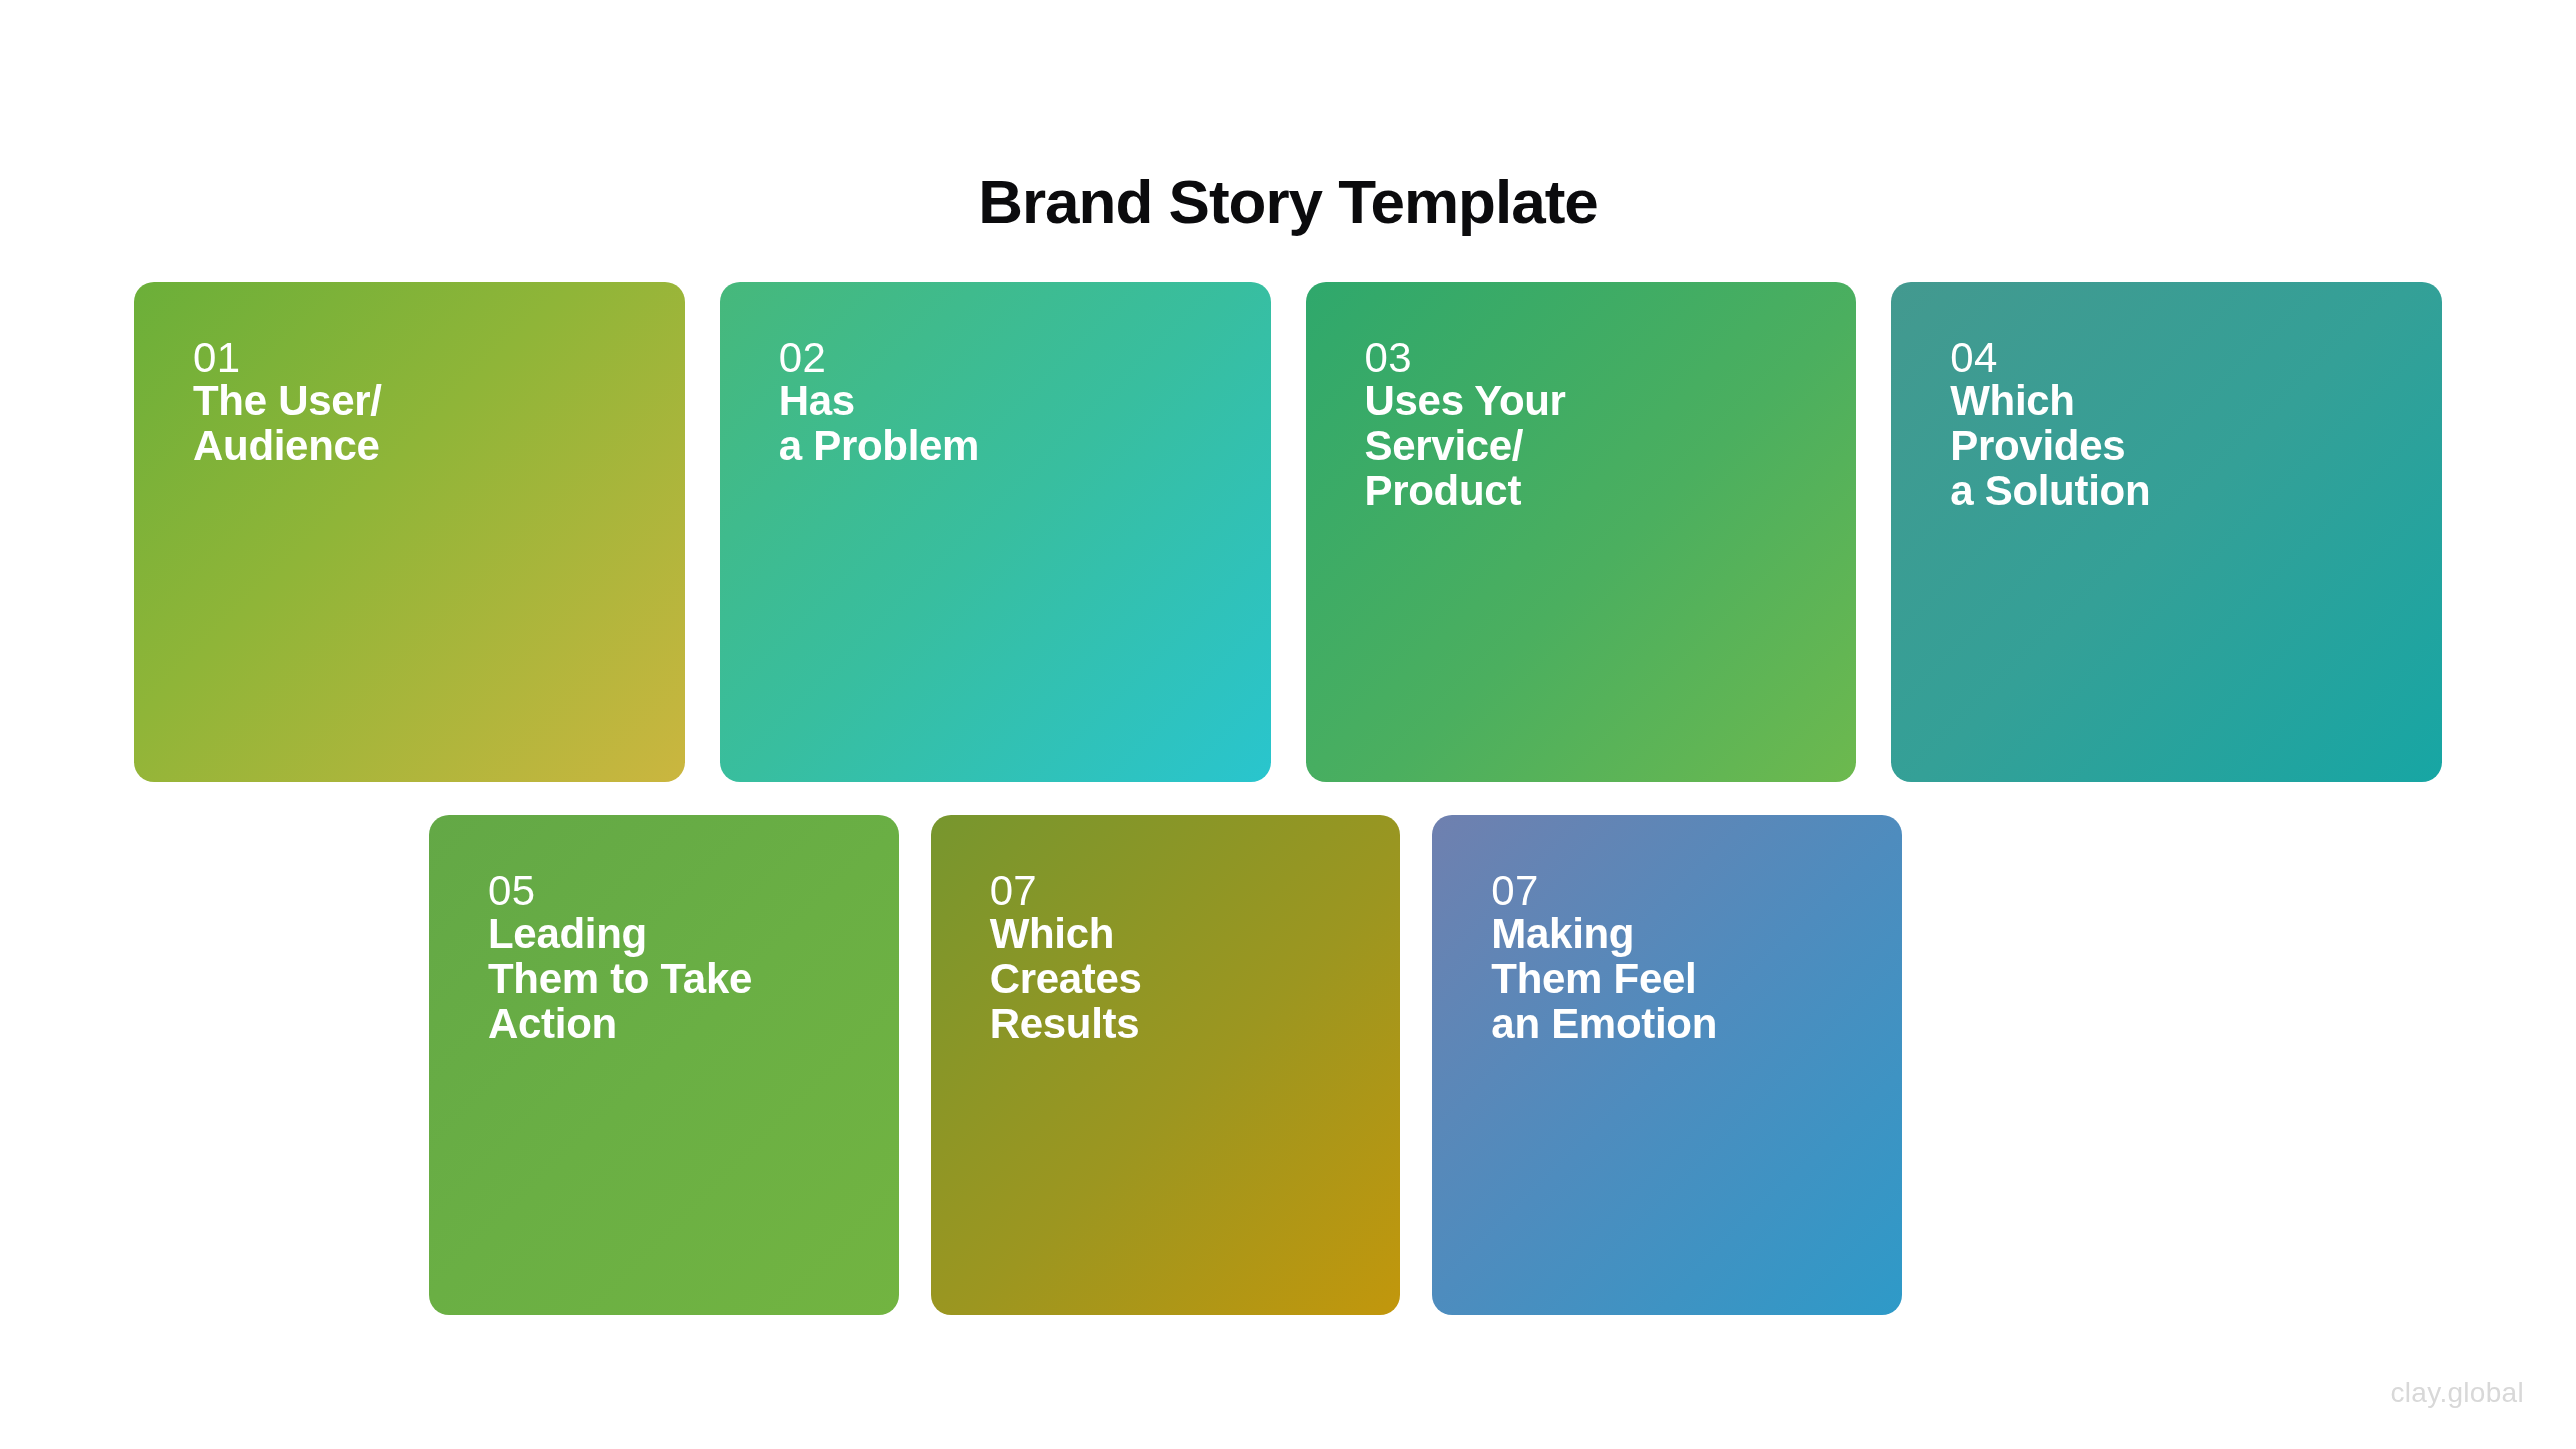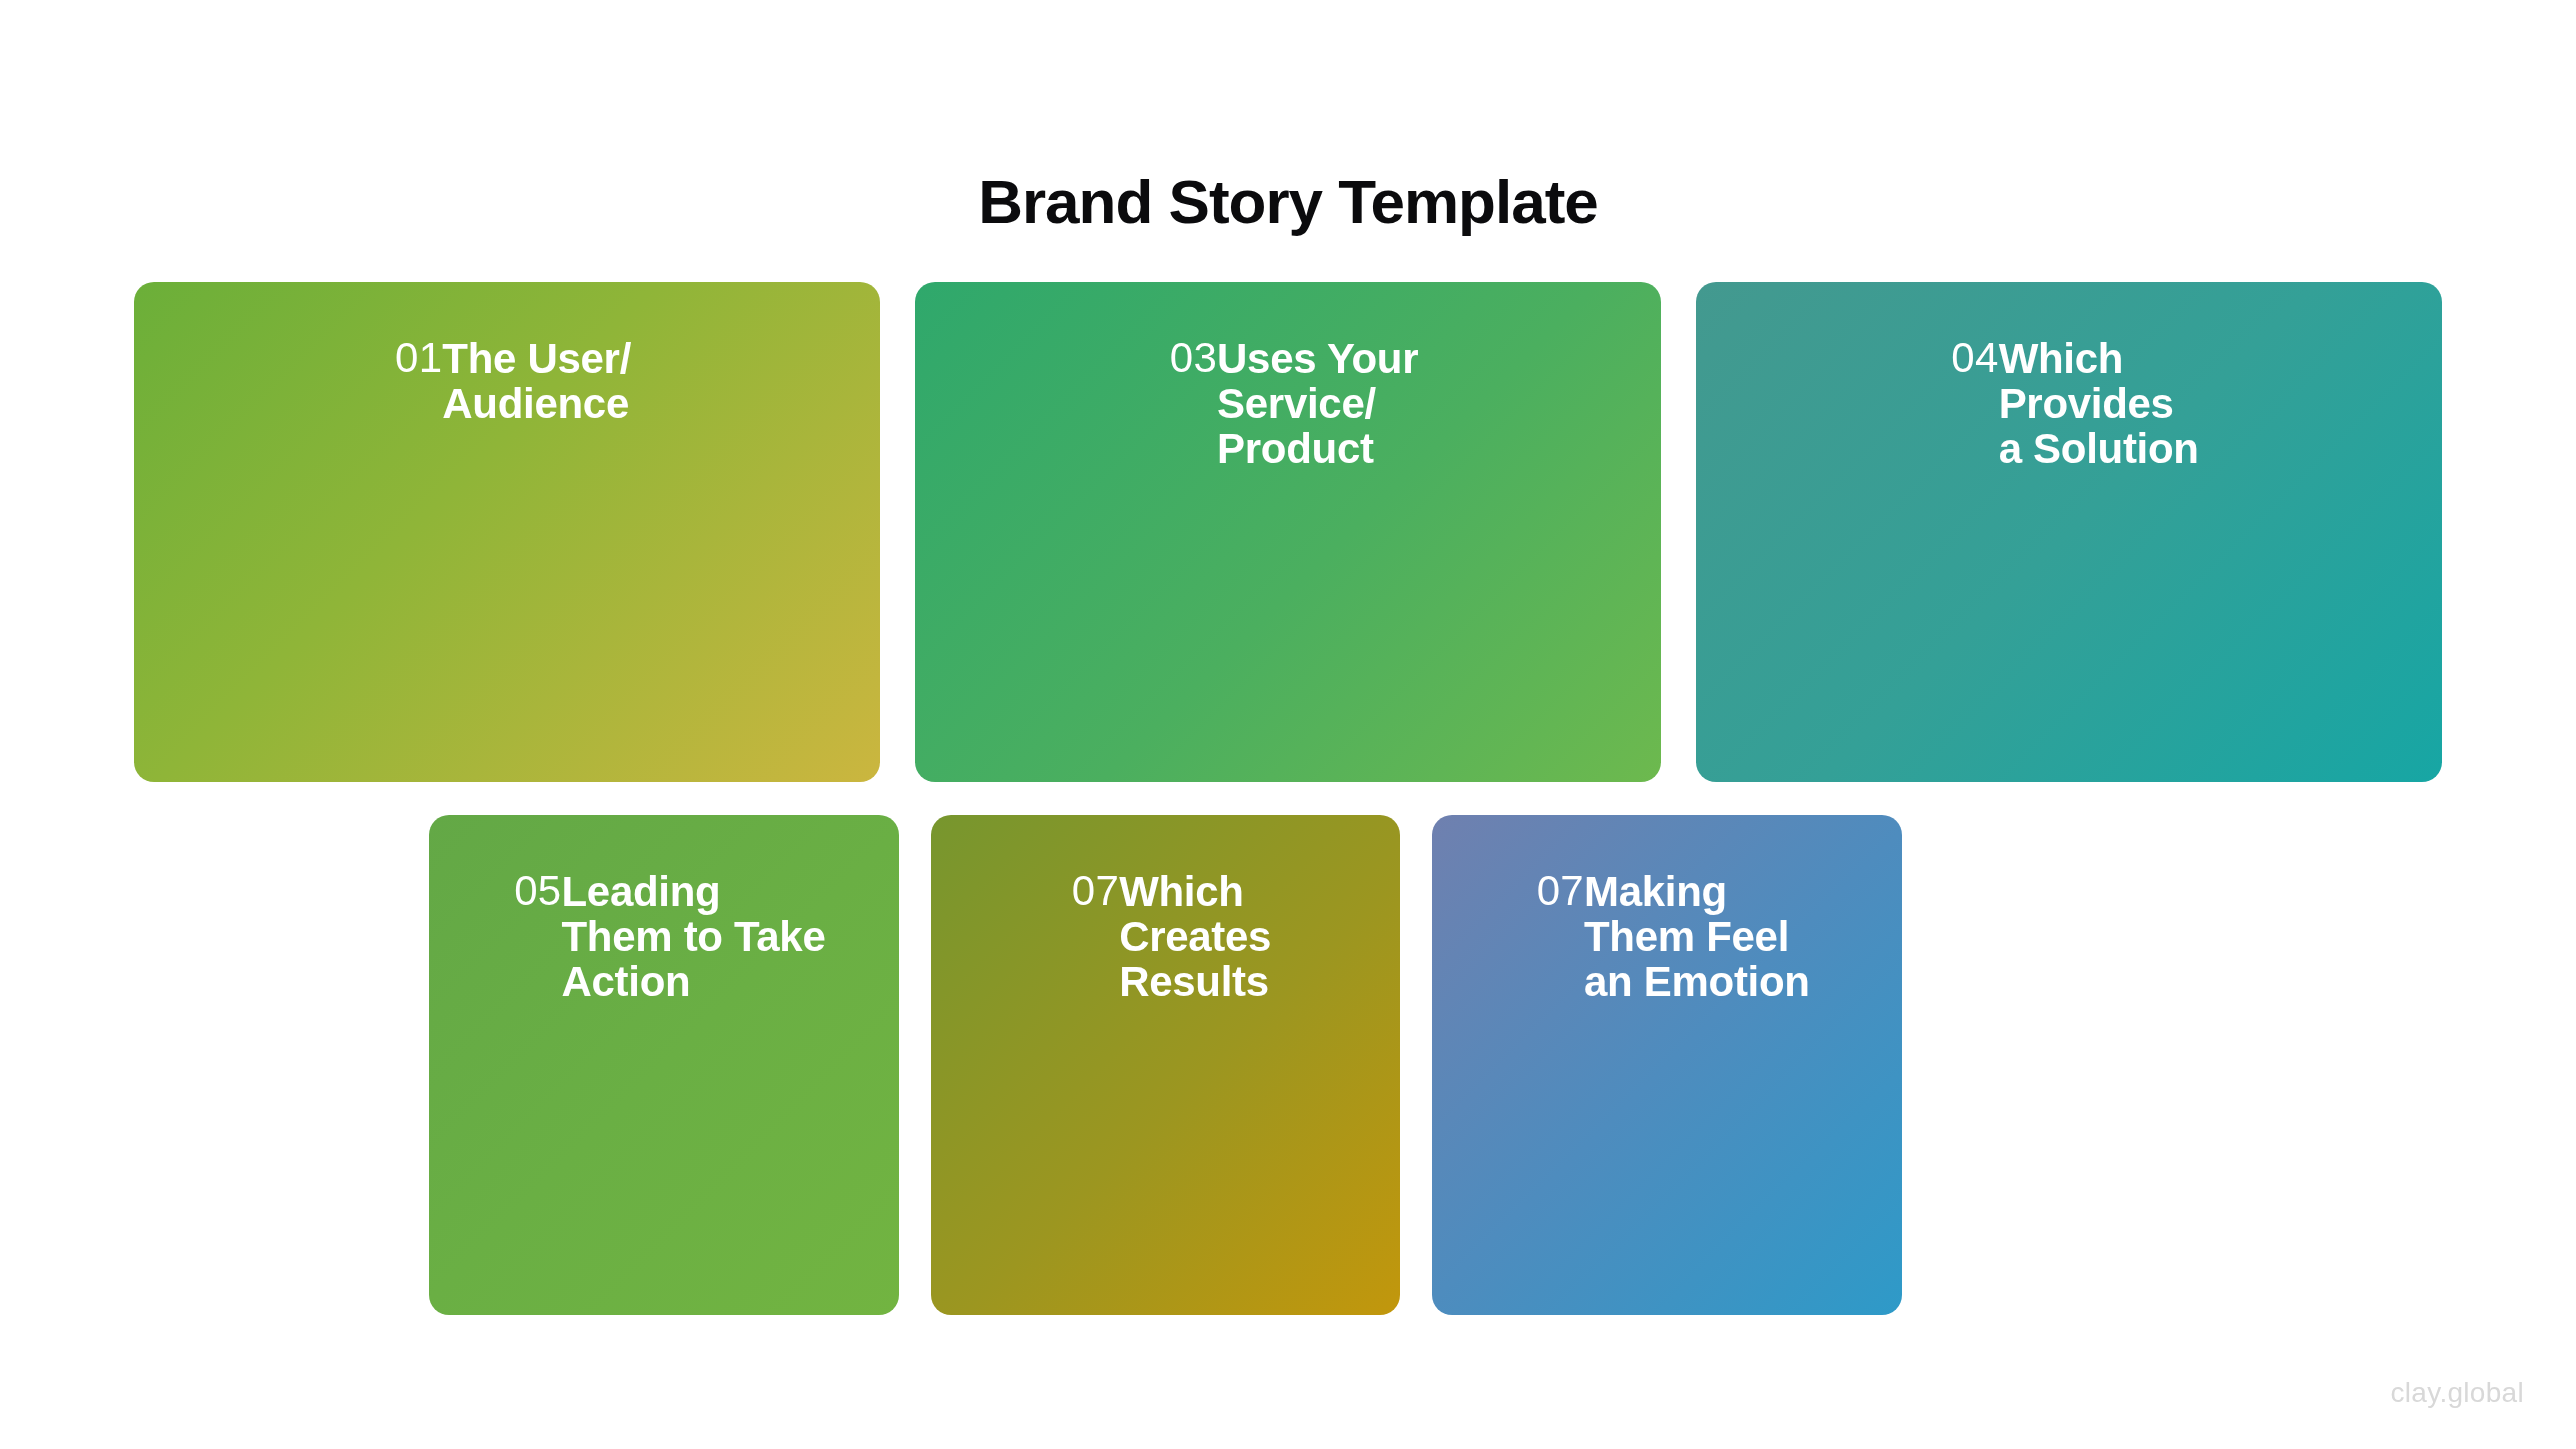--- a/index.html
+++ b/index.html
@@ -59,22 +59,22 @@
     gap: 32px;
   }
 
   .card {
     position: relative;
     flex: 1 1 0;
     border-radius: 20px;
     box-sizing: border-box;
     padding: 55px 47px 44px 59px;
     display: flex;
-    flex-direction: row;
-    justify-content: center;
+    flex-direction: column;
+    justify-content: flex-start;
     overflow: hidden;
   }
 
   .card__num {
     font-size: 42px;
     font-weight: 400;
     color: #ffffff;
     line-height: 1;
     letter-spacing: 0.3px;
   }
@@ -118,20 +118,25 @@
   <h1 class="title">Brand Story Template</h1>
 
   <div class="row row--top">
 
     <div class="card g1">
       <div class="card__num">01</div>
       <div class="card__label">The User/
 Audience</div>
     </div>
 
+    <div class="card g2">
+      <div class="card__num">02</div>
+      <div class="card__label">Has
+a Problem</div>
+    </div>
 
     <div class="card g3">
       <div class="card__num">03</div>
       <div class="card__label">Uses Your
 Service/
 Product</div>
     </div>
 
     <div class="card g4">
       <div class="card__num">04</div>

